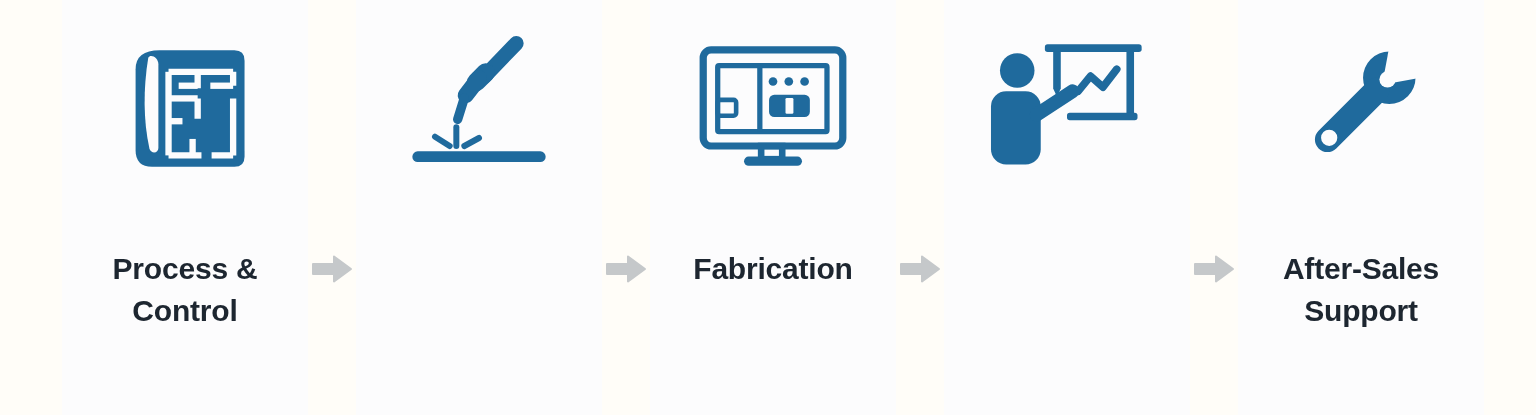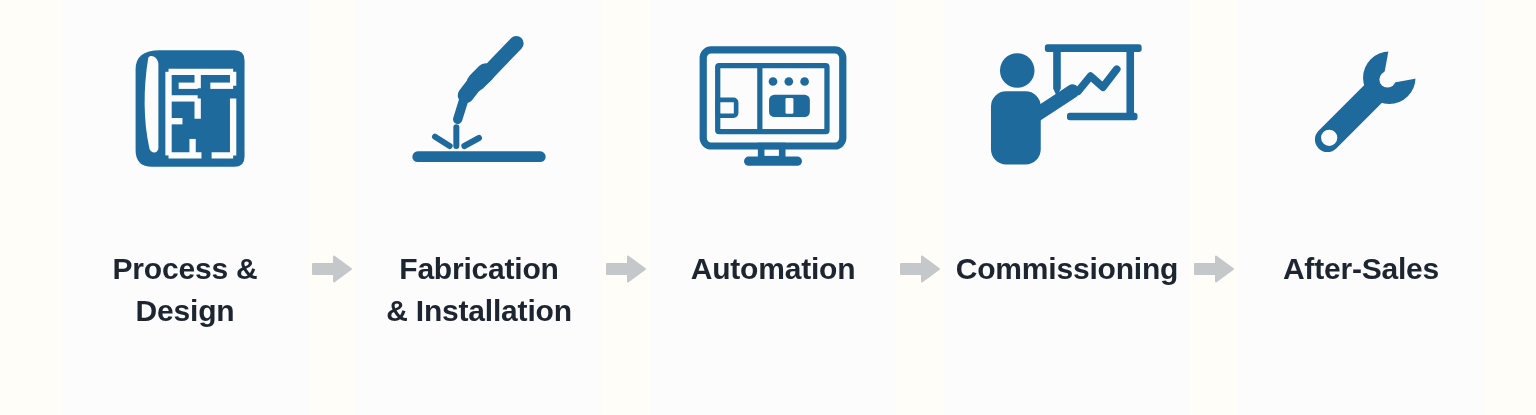--- a/index.html
+++ b/index.html
@@ -62,21 +62,21 @@
           <path d="M55,44 H70"></path>
           <path d="M47,54 H70"></path>
           <path d="M80,44 H98"></path>
           <path d="M47,72 H58"></path>
           <path d="M66,86 V99"></path>
         </g>
       </svg>
     </div>
     <h3 class="label">
       <span>Process &amp;</span>
-      <span>Design</span>
+      <span>Control</span>
     </h3>
   </section>
 
   <div class="connector">
     <svg width="44" height="34" viewBox="0 0 44 34" aria-hidden="true">
       <path fill="currentColor" stroke="currentColor" stroke-width="2" stroke-linejoin="round" d="M3,12 H24 V4.5 L41,17 L24,29.5 V22 H3 Z"></path>
     </svg>
   </div>
 
   <section class="step">
@@ -89,24 +89,20 @@
           <path d="M49,54 L44,70" stroke-width="7"></path>
           <g stroke-width="4.5">
             <path d="M43,76 V90"></path>
             <path d="M27,83 L38,90"></path>
             <path d="M60,84 L49,90"></path>
           </g>
           <path d="M14,98 H106" stroke-width="8"></path>
         </g>
       </svg>
     </div>
-    <h3 class="label">
-      <span>Fabrication</span>
-      <span>&amp; Installation</span>
-    </h3>
   </section>
 
   <div class="connector">
     <svg width="44" height="34" viewBox="0 0 44 34" aria-hidden="true">
       <path fill="currentColor" stroke="currentColor" stroke-width="2" stroke-linejoin="round" d="M3,12 H24 V4.5 L41,17 L24,29.5 V22 H3 Z"></path>
     </svg>
   </div>
 
   <section class="step">
     <div class="icon-wrap">
@@ -118,21 +114,21 @@
         <circle class="blue" cx="60" cy="33" r="3.3"></circle>
         <circle class="blue" cx="72" cy="33" r="3.3"></circle>
         <circle class="blue" cx="84" cy="33" r="3.3"></circle>
         <rect class="blue" x="57" y="43" width="31" height="17" rx="4"></rect>
         <rect class="knock" x="69.5" y="45.5" width="6" height="12" rx="1"></rect>
         <rect class="bstroke" x="51" y="82" width="16" height="10" stroke-width="5"></rect>
         <rect class="blue" x="38" y="90" width="44" height="7" rx="3.5"></rect>
       </svg>
     </div>
     <h3 class="label">
-      <span>Automation</span>
+      <span>Fabrication</span>
     </h3>
   </section>
 
   <div class="connector">
     <svg width="44" height="34" viewBox="0 0 44 34" aria-hidden="true">
       <path fill="currentColor" stroke="currentColor" stroke-width="2" stroke-linejoin="round" d="M3,12 H24 V4.5 L41,17 L24,29.5 V22 H3 Z"></path>
     </svg>
   </div>
 
   <section class="step">
@@ -142,21 +138,20 @@
         <path class="blue" d="M50,11 h5.5 v27 l-2.75,6 l-2.75,-6 Z"></path>
         <rect class="blue" x="103" y="11" width="5.5" height="49"></rect>
         <rect class="blue" x="60" y="55.5" width="51" height="5.5" rx="2"></rect>
         <path class="bstroke" d="M68,40 L77,29 L86,37 L96,24" stroke-width="5.5" stroke-linecap="round" stroke-linejoin="round"></path>
         <circle class="blue" cx="24" cy="25" r="12.5"></circle>
         <rect class="blue" x="5" y="40" width="36" height="53" rx="11"></rect>
         <path class="bstroke" d="M38,57 L64,40" stroke-width="10" stroke-linecap="round"></path>
       </svg>
     </div>
     <h3 class="label">
-      <span>Commissioning</span>
     </h3>
   </section>
 
   <div class="connector">
     <svg width="44" height="34" viewBox="0 0 44 34" aria-hidden="true">
       <path fill="currentColor" stroke="currentColor" stroke-width="2" stroke-linejoin="round" d="M3,12 H24 V4.5 L41,17 L24,29.5 V22 H3 Z"></path>
     </svg>
   </div>
 
   <section class="step">
@@ -166,16 +161,17 @@
           <circle class="blue" cx="60" cy="28" r="21"></circle>
           <rect class="blue" x="50" y="32" width="20" height="76" rx="10"></rect>
           <path class="knock" d="M60,36 L38,4 Q60,-8 82,4 Z"></path>
           <circle class="knock" cx="60" cy="30" r="6.5"></circle>
           <circle class="knock" cx="60" cy="96" r="6.5"></circle>
         </g>
       </svg>
     </div>
     <h3 class="label">
       <span>After-Sales</span>
+      <span>Support</span>
     </h3>
   </section>
 
 </div>
 
 </body></html>

